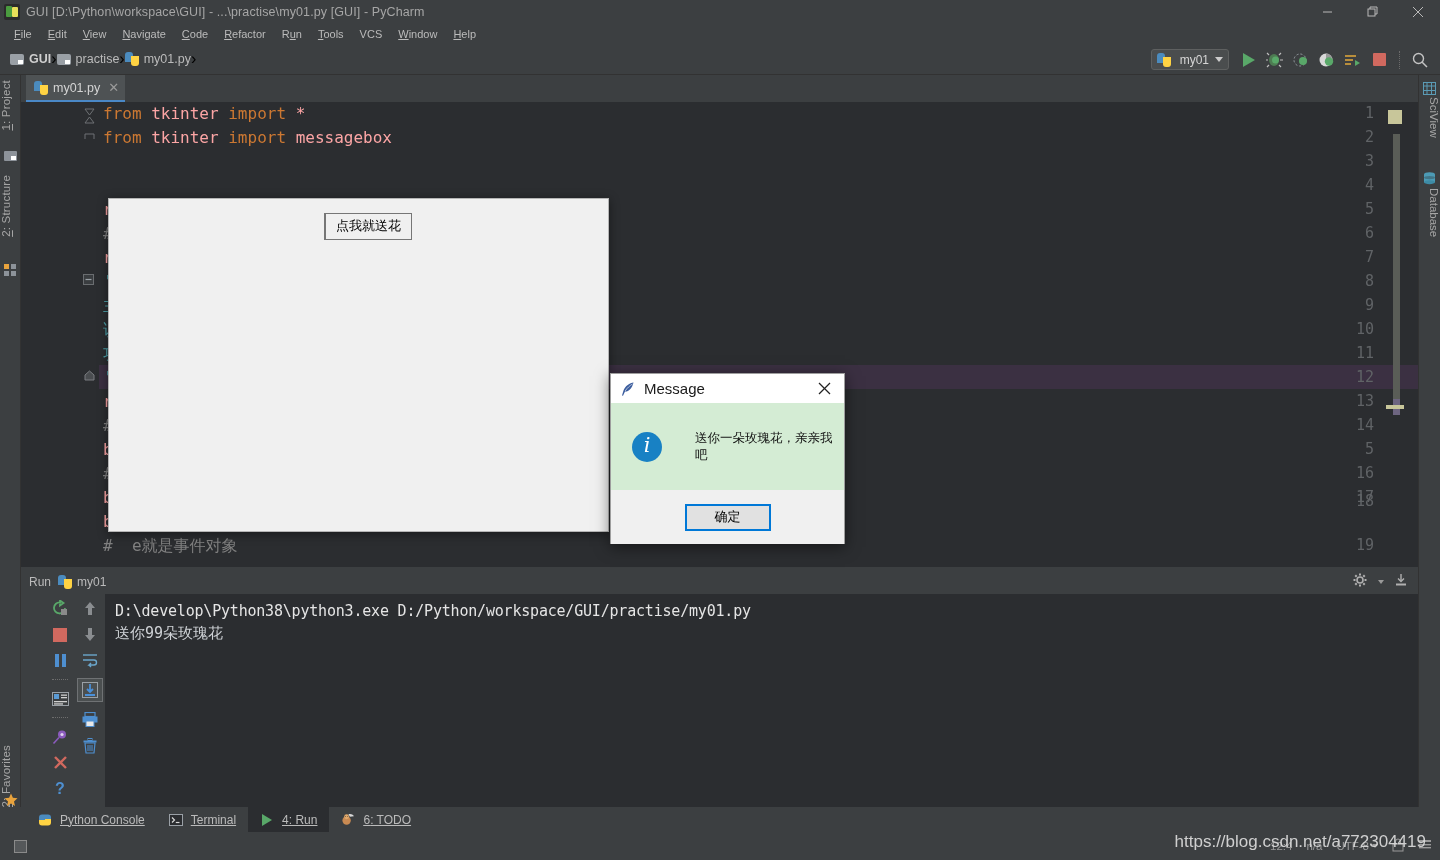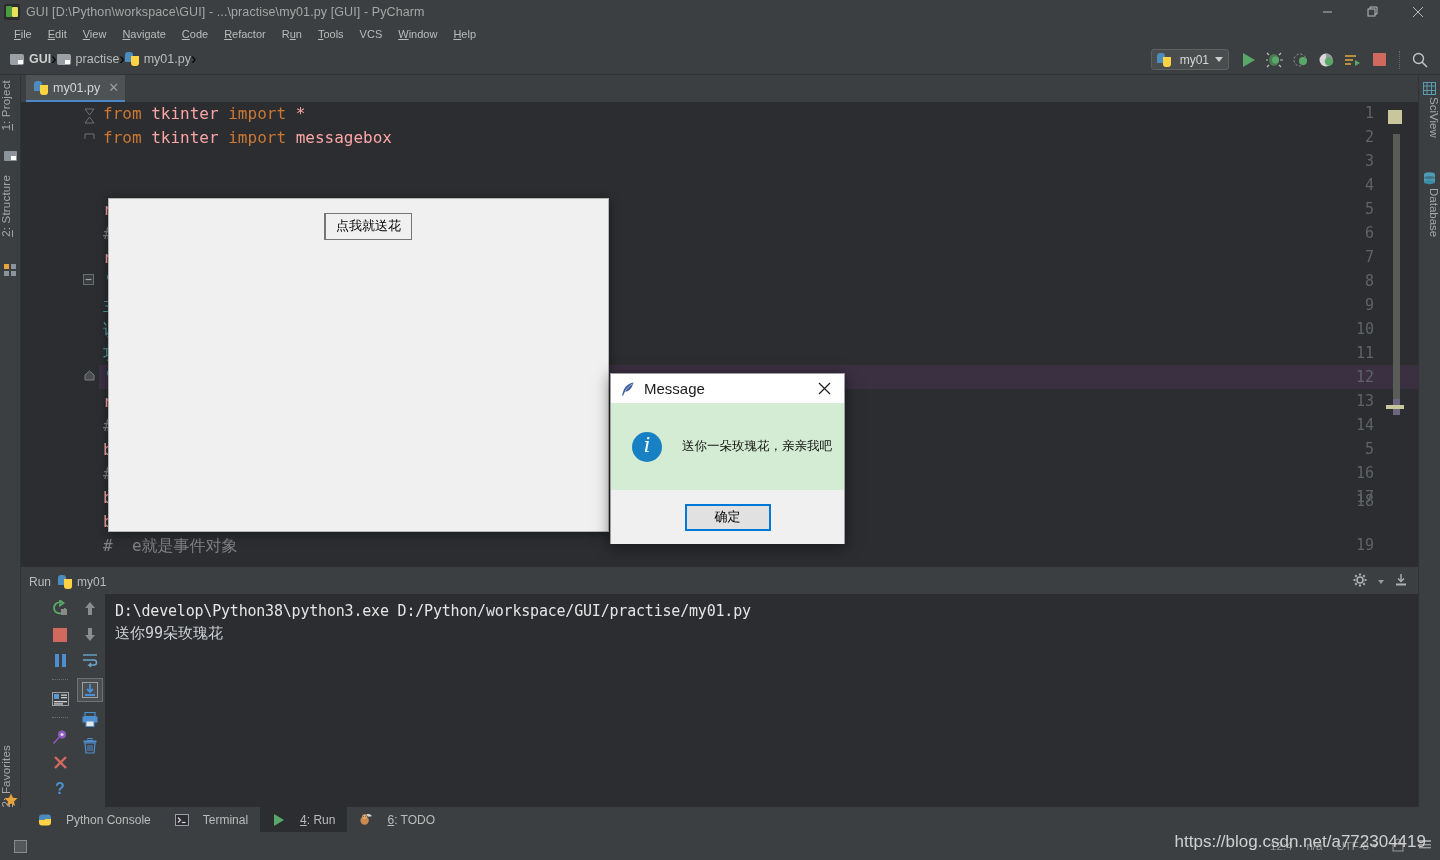--- a/index.html
+++ b/index.html
@@ -213,21 +213,21 @@
                     align-items: center; justify-content: center; color: #222; }
   .msgbox .content {
     height: 87px; background: #d4ecd4; display: flex; align-items: center; padding-left: 21px;
   }
   .info-ic {
     width: 30px; height: 30px; border-radius: 50%; background: #1881c4; flex: none;
     display: flex; align-items: center; justify-content: center;
     color: #fff; font-family: "DejaVu Serif", serif; font-size: 21px; font-style: italic; line-height: 1;
     padding-bottom: 2px;
   }
-  .msgbox .mtext { color: #111; font-size: 12.5px; margin-left: 20px; font-family: "DejaVu Sans", sans-serif; }
+  .msgbox .mtext { color: #111; font-size: 12.5px; margin-left: 33px; font-family: "DejaVu Sans", sans-serif; }
   .msgbox .footer { height: 54px; background: #f0f0f0; display: flex; align-items: center; justify-content: center; }
   .okbtn {
     width: 86px; height: 27px; background: #e1e1e1; border: 2px solid #0078d7;
     display: flex; align-items: center; justify-content: center;
     color: #000; font-size: 13px; font-family: "DejaVu Sans", sans-serif;
   }
 
   
   .runwin {
     position: absolute; left: 21px; top: 570px; width: 1397px; height: 245px;
@@ -255,22 +255,22 @@
   .console-line1 { color: #e5e5e5; letter-spacing: -.2px; }
   .console-line2 { color: #cfd2d6; margin-top: 4px; }
   .dotted-h { width: 16px; border-top: 1px dotted #6e6e6e; margin: 1px 0; }
 
   
   .bottom-stripe {
     position: absolute; left: 0; bottom: 28px; width: 1440px; height: 25px;
     background: #3c3f41; display: flex; align-items: center; padding-left: 26px; gap: 0;
   }
   .btab {
-    display: flex; align-items: center; height: 25px; padding: 0 12px; gap: 14px;
-    color: #bbbbbb; font-size: 12px;
+    display: flex; align-items: center; height: 25px; padding: 0 12px; gap: 8px;
+    color: #bbbbbb; font-size: 12px; text-decoration: underline;
   }
   .btab.active { background: #2b2d30; }
   .btab u { text-decoration: underline; }
   .btab .ic { width: 14px; height: 14px; display: flex; align-items: center; justify-content: center; flex: none; }
 
   
   .statusbar {
     position: absolute; left: 0; bottom: 0; width: 1440px; height: 28px;
     background: #3c3f41; display: flex; align-items: center; padding: 0 8px;
   }

